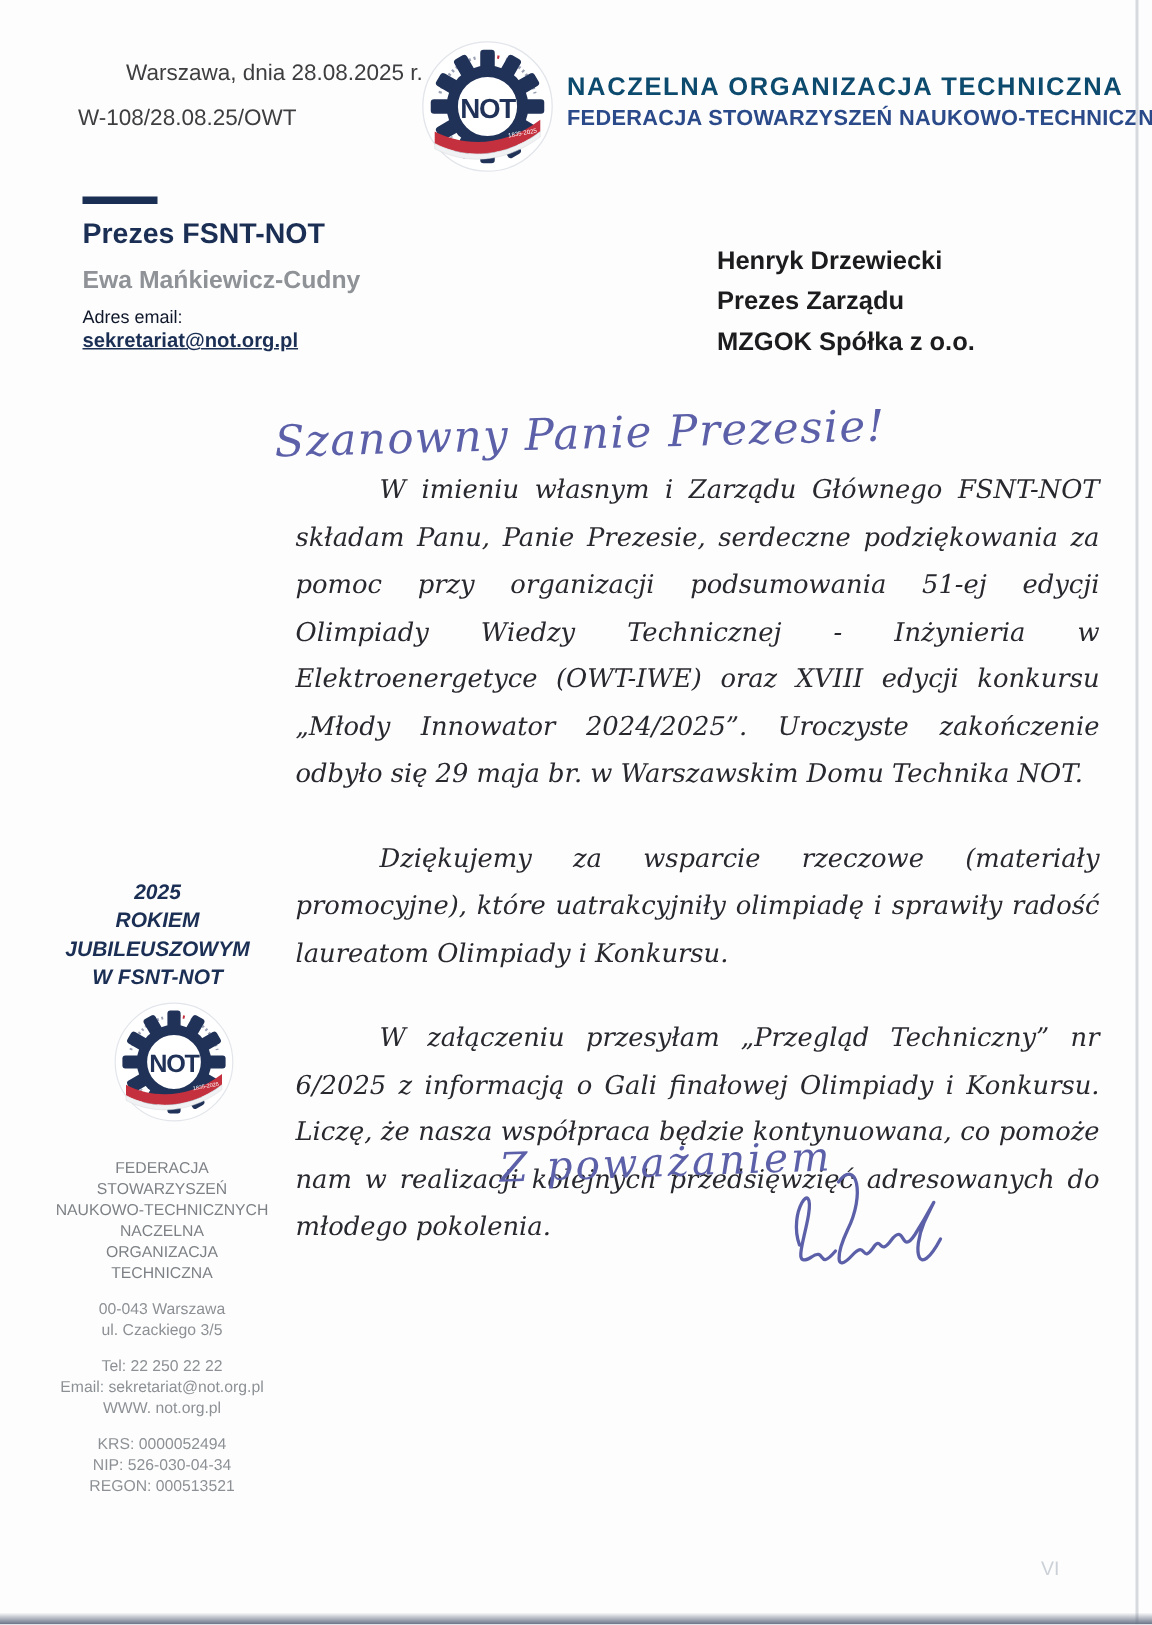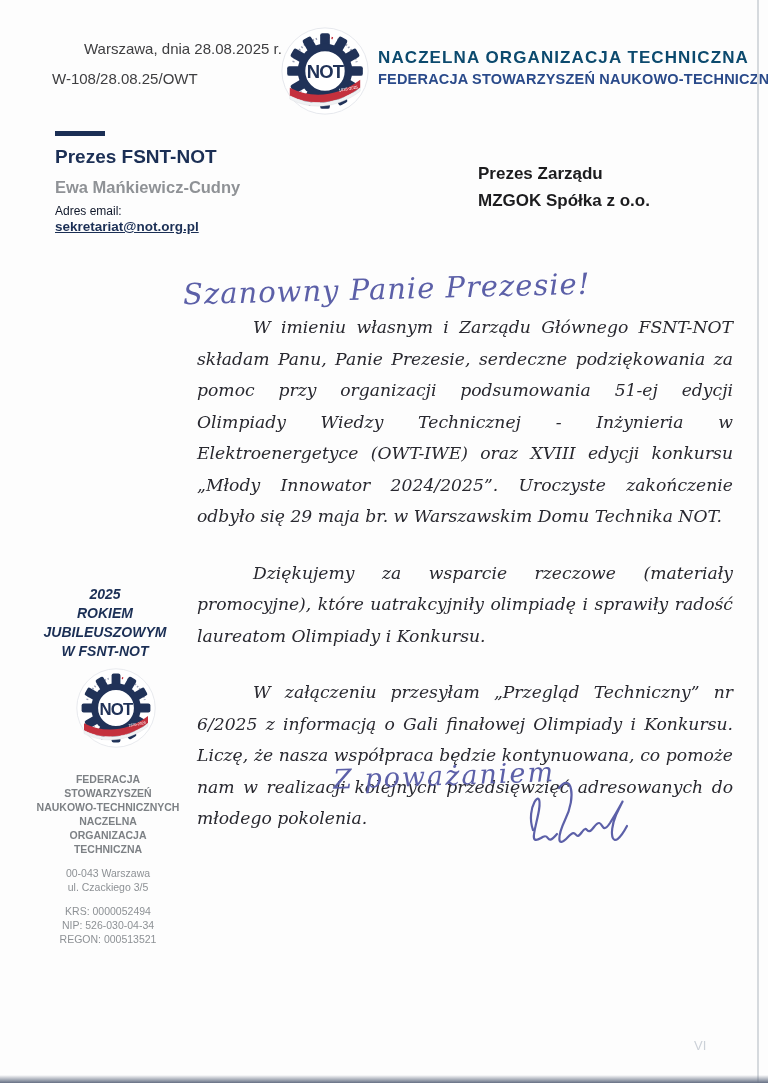--- a/index.html
+++ b/index.html
@@ -35,21 +35,21 @@
                font-style:italic;font-size:17.2px;line-height:31.5px;color:#28282f;
                text-align:justify;}
   .letter-body p{margin:0 0 25px 0;text-indent:56px;}
 
   
   .jubilee{left:30px;top:585px;width:150px;text-align:center;font-size:14px;font-weight:bold;
            font-style:italic;color:#1b2f55;line-height:19px;}
   .logo-side{left:76px;top:668px;width:80px;height:80px;}
   .fed{left:28px;top:772px;width:160px;text-align:center;font-size:10.5px;line-height:14px;}
   .fed .grp{margin-bottom:10px;}
-  .fed .name{font-weight:bold;color:#7d8185;}
+  .fed .name{font-weight:normal;color:#7d8185;}
   .fed .sub{color:#8d9195;}
 
   .watermark{left:694px;top:1038px;font-size:13px;color:#ccd1d8;}
   .edge-bottom{left:0;bottom:0;width:768px;height:8px;
                background:linear-gradient(to bottom,rgba(120,128,140,0),#667084);}
   .edge-right{left:757px;top:0;width:2px;height:1083px;background:#d6dade;}
 </style>
 </head>
 <body>
 
@@ -96,20 +96,21 @@
   <div class="abs org1">NACZELNA ORGANIZACJA TECHNICZNA</div>
   <div class="abs org2">FEDERACJA STOWARZYSZEŃ NAUKOWO-TECHNICZNYCH</div>
 
   <div class="abs sender-bar"></div>
   <div class="abs sender-title">Prezes FSNT-NOT</div>
   <div class="abs sender-name">Ewa Mańkiewicz-Cudny</div>
   <div class="abs sender-email-label">Adres email:</div>
   <a class="abs sender-email">sekretariat@not.org.pl</a>
 
   <div class="abs recipient">
+    <div>Henryk Drzewiecki</div>
     <div>Prezes Zarządu</div>
     <div>MZGOK Spółka z o.o.</div>
   </div>
 
   <div class="abs hand salutation">Szanowny Panie Prezesie!</div>
 
   <div class="abs letter-body">
     <p>W imieniu własnym i Zarządu Głównego FSNT-NOT składam Panu, Panie Prezesie, serdeczne podziękowania za pomoc przy organizacji podsumowania 51-ej edycji Olimpiady Wiedzy Technicznej - Inżynieria w Elektroenergetyce (OWT-IWE) oraz XVIII edycji konkursu „Młody Innowator 2024/2025”. Uroczyste zakończenie odbyło się 29 maja br. w Warszawskim Domu Technika NOT.</p>
     <p>Dziękujemy za wsparcie rzeczowe (materiały promocyjne), które uatrakcyjniły olimpiadę i sprawiły radość laureatom Olimpiady i Konkursu.</p>
     <p>W załączeniu przesyłam „Przegląd Techniczny” nr  6/2025 z informacją o Gali finałowej Olimpiady i Konkursu. Liczę, że nasza współpraca będzie kontynuowana, co pomoże nam w realizacji kolejnych przedsięwzięć adresowanych do młodego pokolenia.</p>
@@ -135,20 +136,25 @@
       <div>NAUKOWO-TECHNICZNYCH</div>
       <div>NACZELNA</div>
       <div>ORGANIZACJA</div>
       <div>TECHNICZNA</div>
     </div>
     <div class="grp sub">
       <div>00-043 Warszawa</div>
       <div>ul. Czackiego 3/5</div>
     </div>
     <div class="grp sub">
+      <div>Tel: 22 250 22 22</div>
+      <div>Email: sekretariat@not.org.pl</div>
+      <div>WWW. not.org.pl</div>
+    </div>
+    <div class="grp sub">
       <div>KRS: 0000052494</div>
       <div>NIP: 526-030-04-34</div>
       <div>REGON: 000513521</div>
     </div>
   </div>
 
   <div class="abs hand closing">Z poważaniem</div>
   <div class="abs signature">
     <svg width="130" height="100" viewBox="0 0 130 100">
       <path d="M18 62 C 10 40, 28 16, 24 42 C 21 60, 13 78, 26 70 C 36 63, 30 80, 42 66

